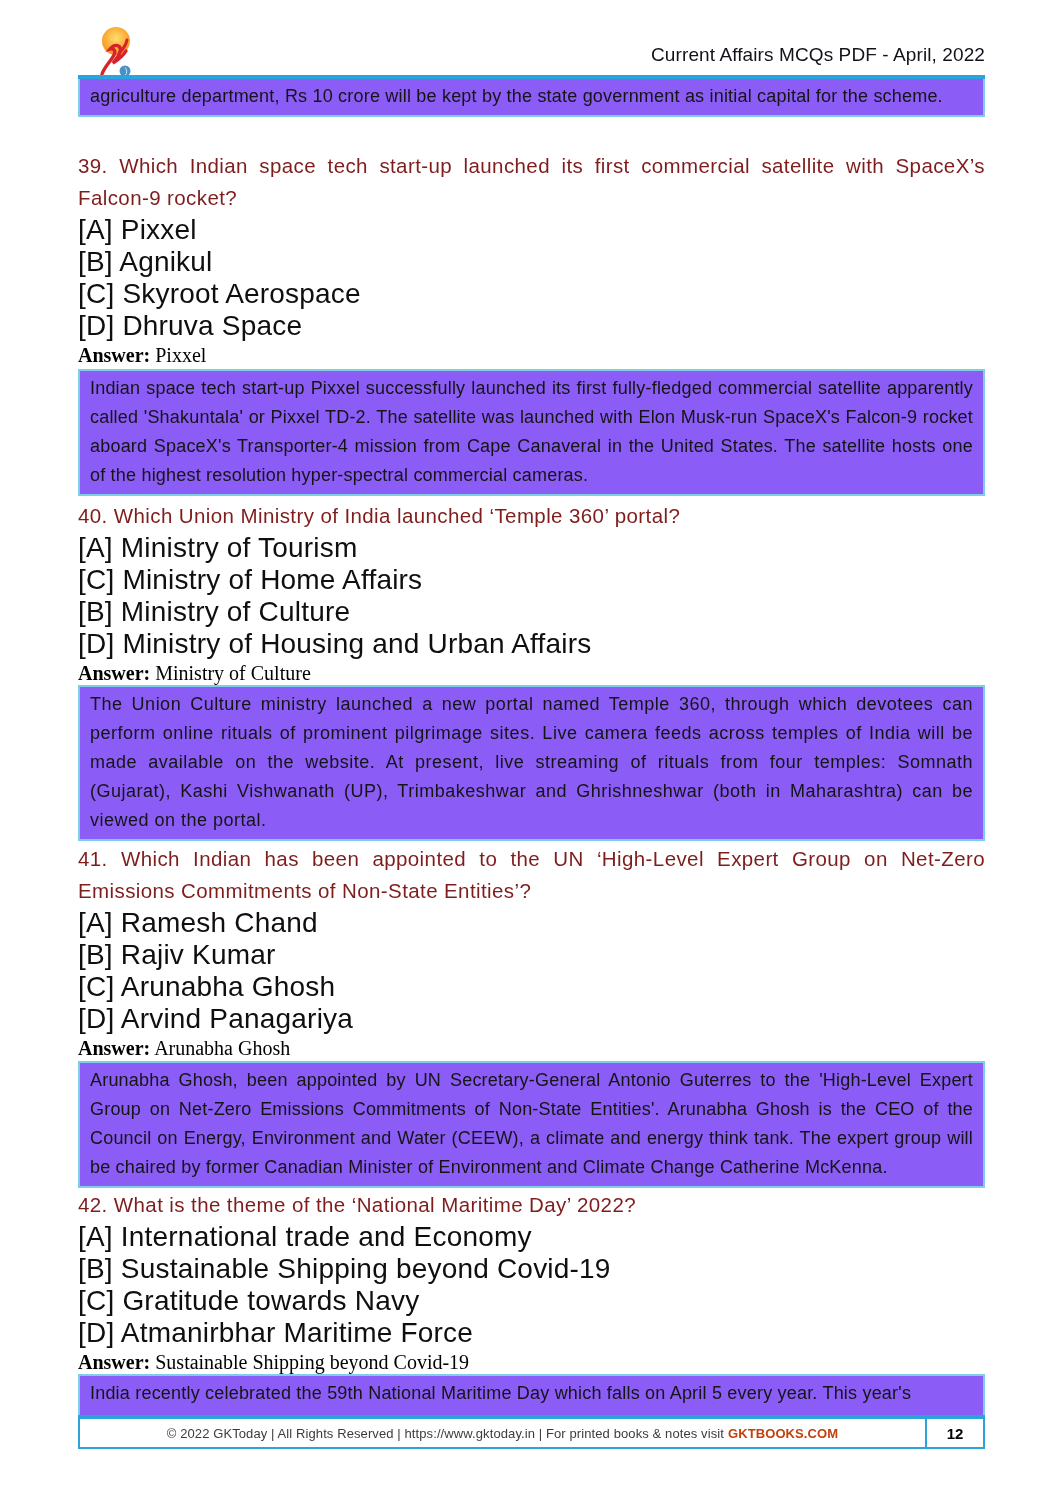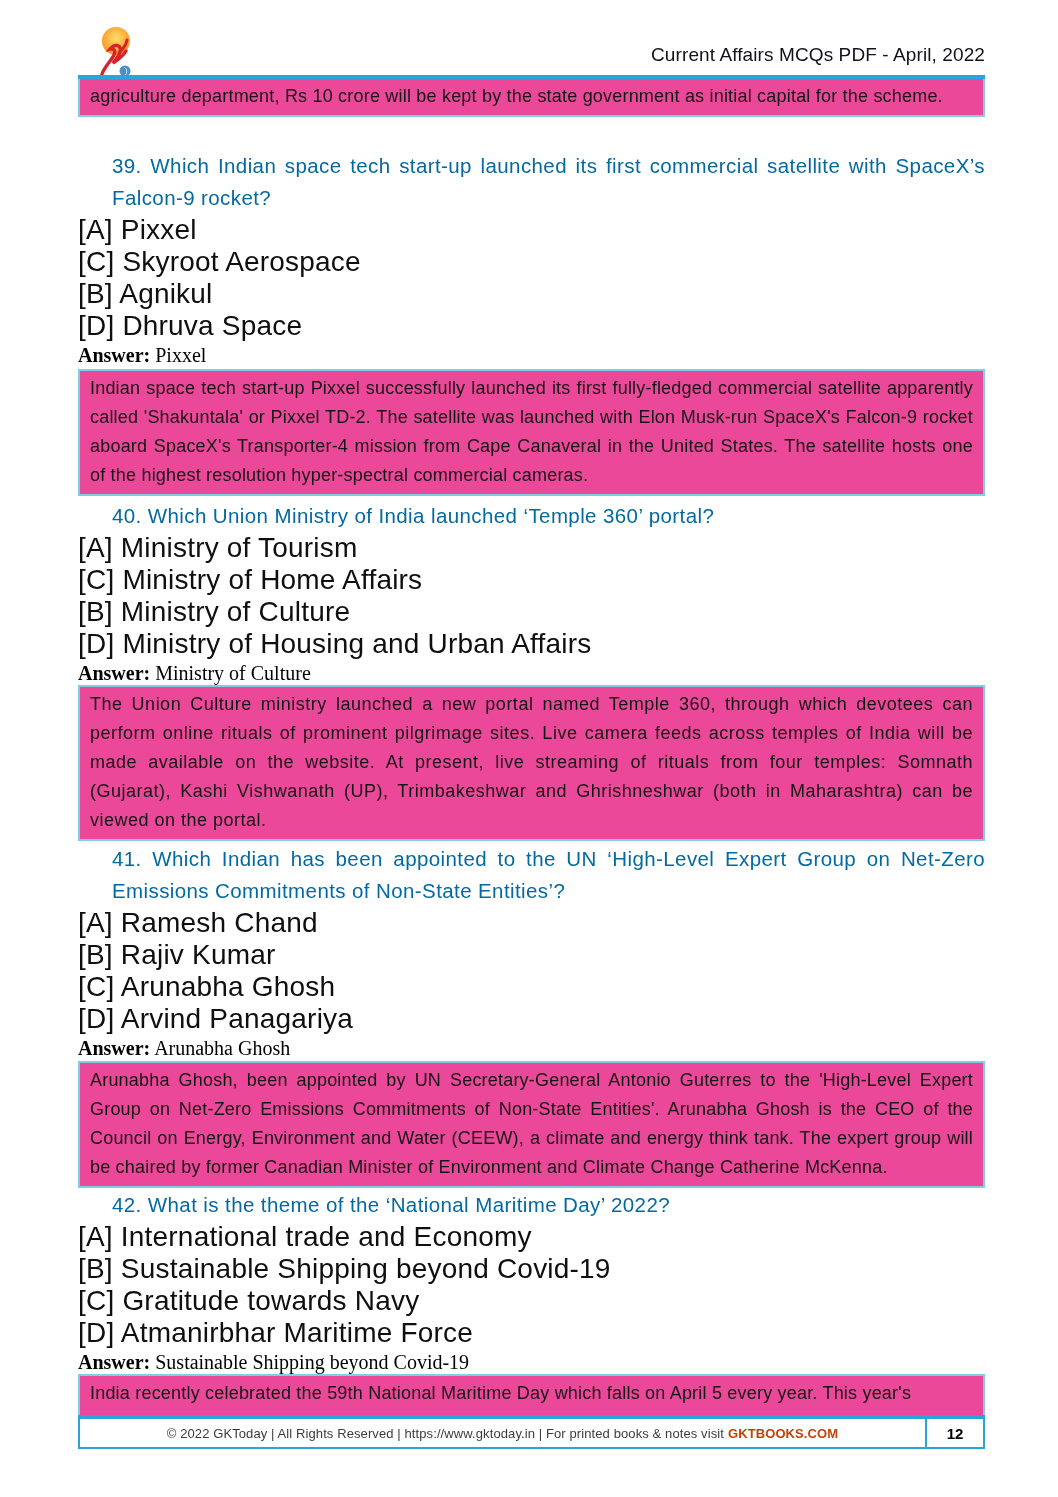--- a/index.html
+++ b/index.html
@@ -15,36 +15,36 @@
   .header-title {
     position:absolute; right:0; top:44px; font-size:19px; color:#12121c;
     letter-spacing:0.1px;
     margin-left:12px;
   }
   .header-rule { position:absolute; left:0; top:75px; width:907px; height:4px; background:#2aa4da; }
 
   
   .exp {
     position:absolute; left:0; width:907px;
-    background:#ec4899; border:2px solid #7ecfe6;
+    background:#8b5cf6; border:2px solid #7ecfe6;
     padding:3px 10px 4px 10px;
   }
   .exp p {
     font-size:18px; line-height:29px; letter-spacing:0.2px; color:#151515;
     text-align:justify;
   }
   .exp.ls-wide p { letter-spacing:0.5px; }
   .exp.cont { top:79px; border-top:none; }
   .exp.clipped { border-bottom:none; overflow:hidden; }
 
   
   .qblock { position:absolute; left:0; width:907px; }
   .qtext {
     font-size:20.5px; line-height:32px; letter-spacing:0.4px;
-    text-align:justify; color:#0369a1;margin-left:34px;
+    text-align:justify; color:#7f1d1d;
   }
   .opt { font-size:28px; line-height:32px; letter-spacing:0.2px; color:#0f0f10; }
   .ans { font-family:"Liberation Serif", serif; font-size:20px; line-height:26px; color:#000; }
   .ans .ans-label { font-weight:bold; }
 
   
   .footer {
     position:absolute; left:0; top:1415px; width:907px; height:34px;
     display:flex; border:2px solid #2ba4da; border-top-width:4px;
   }
@@ -83,22 +83,22 @@
   <div class="header-title">Current Affairs MCQs PDF - April, 2022</div>
   <div class="header-rule"></div>
 
   <div class="exp cont">
     <p>agriculture department, Rs 10 crore will be kept by the state government as initial capital for the scheme.</p>
   </div>
 
   <div class="qblock" style="top:150px">
     <p class="qtext"><span>39.</span> <span>Which Indian space tech start-up launched its first commercial satellite with SpaceX’s Falcon-9 rocket?</span></p>
     <p class="opt"><span>[A]</span> <span>Pixxel</span></p>
+    <p class="opt"><span>[B]</span> <span>Agnikul</span></p>
     <p class="opt"><span>[C]</span> <span>Skyroot Aerospace</span></p>
-    <p class="opt"><span>[B]</span> <span>Agnikul</span></p>
     <p class="opt"><span>[D]</span> <span>Dhruva Space</span></p>
     <p class="ans"><span class="ans-label">Answer:</span> <span>Pixxel</span></p>
   </div>
   <div class="exp" style="top:369px">
     <p>Indian space tech start-up Pixxel successfully launched its first fully-fledged commercial satellite apparently called 'Shakuntala' or Pixxel TD-2. The satellite was launched with Elon Musk-run SpaceX's Falcon-9 rocket aboard SpaceX's Transporter-4 mission from Cape Canaveral in the United States. The satellite hosts one of the highest resolution hyper-spectral commercial cameras.</p>
   </div>
 
   <div class="qblock" style="top:500px">
     <p class="qtext"><span>40.</span> <span>Which Union Ministry of India launched ‘Temple 360’ portal?</span></p>
     <p class="opt"><span>[A]</span> <span>Ministry of Tourism</span></p>

